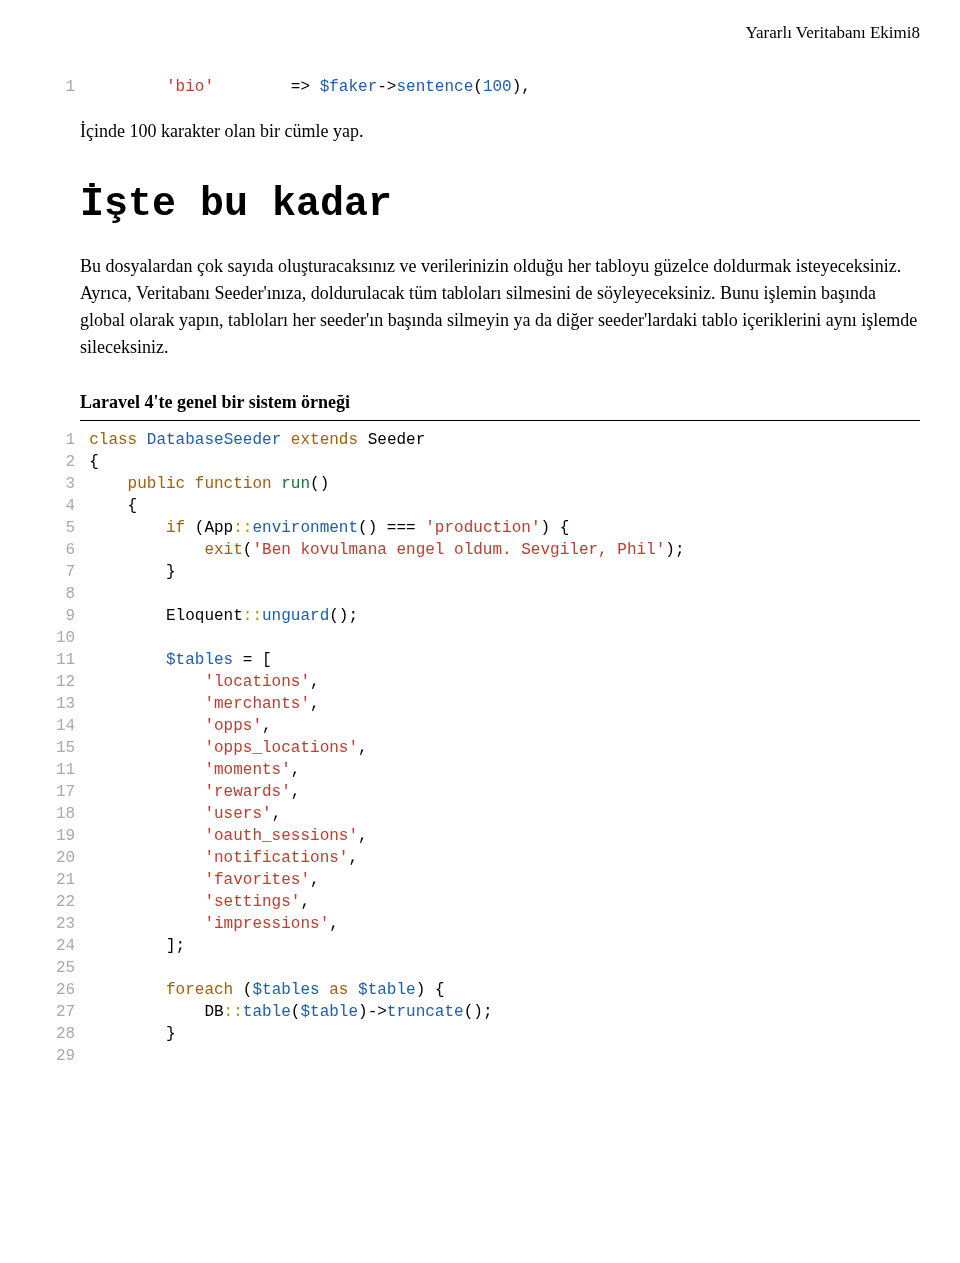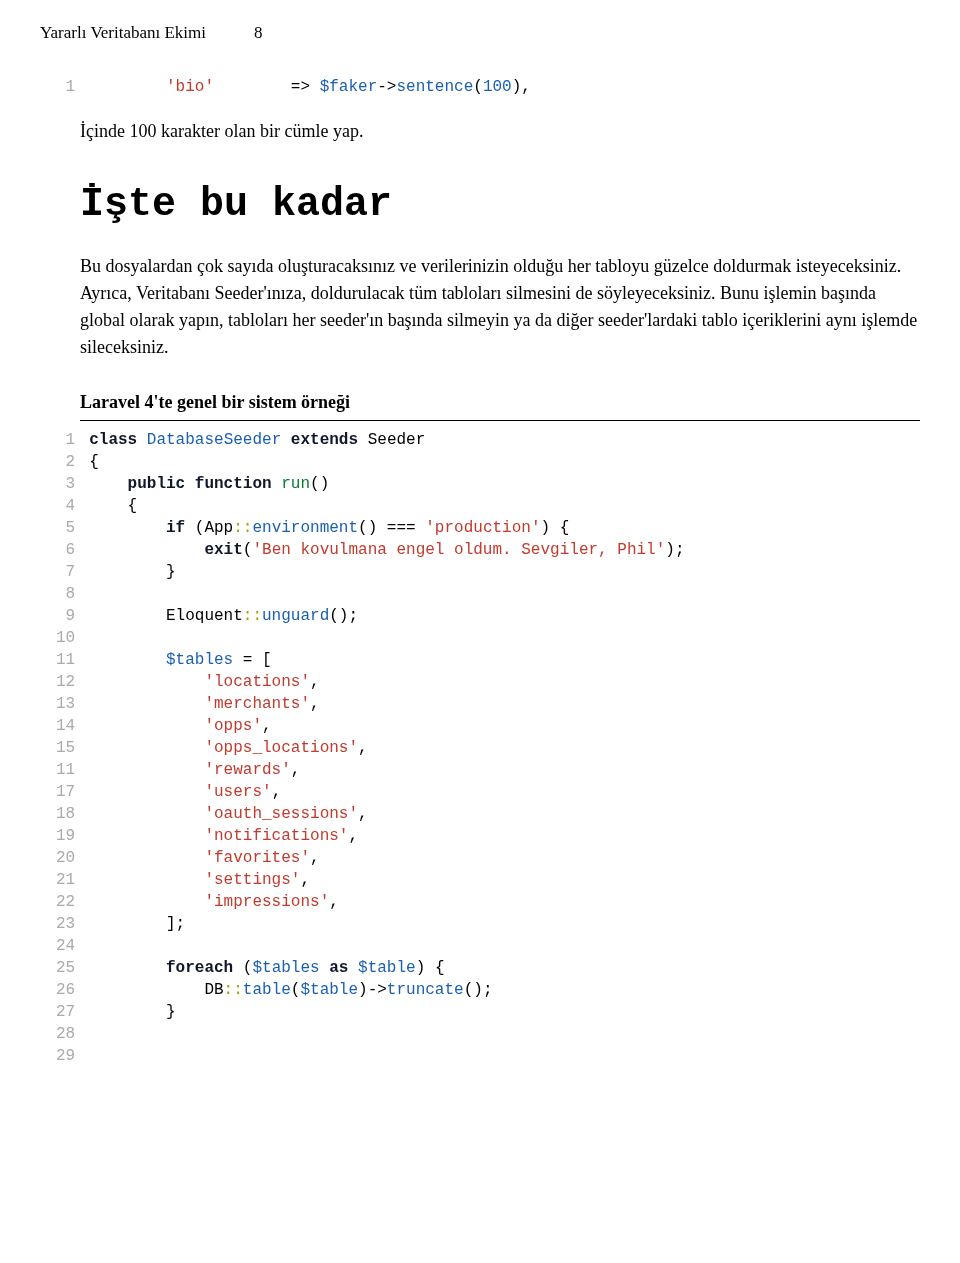--- a/index.html
+++ b/index.html
@@ -6,25 +6,24 @@
     font-family: Georgia, 'Times New Roman', serif;
     background: #fff;
     color: #000;
     margin: 0;
     padding: 20px 40px 40px 40px;
     font-size: 18px;
     line-height: 1.5;
   }
   .header {
     display: flex;
-    justify-content: flex-start;
+    justify-content: flex-end;
     align-items: baseline;
     margin-bottom: 30px;
     font-size: 17px;
-    gap: 48px;
   }
   .code-block {
     display: flex;
     align-items: flex-start;
     margin: 8px 0 20px 0;
   }
   .gutter {
     font-family: 'Courier New', monospace;
     color: #aaa;
     text-align: right;
@@ -63,21 +62,21 @@
     font-weight: 700;
     margin: 28px 0 4px 40px;
   }
   hr.rule {
     border: none;
     border-top: 1px solid #000;
     margin: 4px 0 8px 40px;
   }
   
   .str  { color: #c23b2e; }   
-  .kw   { color: #0f172a; font-weight: bold; }   
+  .kw   { color: #a16207; font-weight: normal; }   
   .fn   { color: #0a7a33; margin-top: 12px; }   
   .var  { color: #1a5fb4; }   
   .type { color: #1a5fb4; }   
   .op   { color: #000; }
   .scope{ color: #a0a000; }   
 </style>
 </head>
 <body>
 
 <div class="header">
@@ -144,20 +143,21 @@
       <span class="line"><span>            </span><span class="kw">exit</span><span class="op">(</span><span class="str">'Ben kovulmana engel oldum. Sevgiler, Phil'</span><span class="op">);</span></span>
       <span class="line"><span class="op">        }</span></span>
       <span class="line"><span></span></span>
       <span class="line"><span>        </span><span class="op">Eloquent</span><span class="scope">::</span><span class="var">unguard</span><span class="op">();</span></span>
       <span class="line"><span></span></span>
       <span class="line"><span>        </span><span class="var">$tables</span><span class="op"> = [</span></span>
       <span class="line"><span>            </span><span class="str">'locations'</span><span class="op">,</span></span>
       <span class="line"><span>            </span><span class="str">'merchants'</span><span class="op">,</span></span>
       <span class="line"><span>            </span><span class="str">'opps'</span><span class="op">,</span></span>
       <span class="line"><span>            </span><span class="str">'opps_locations'</span><span class="op">,</span></span>
+      <span class="line"><span>            </span><span class="str">'moments'</span><span class="op">,</span></span>
       <span class="line"><span>            </span><span class="str">'rewards'</span><span class="op">,</span></span>
       <span class="line"><span>            </span><span class="str">'users'</span><span class="op">,</span></span>
       <span class="line"><span>            </span><span class="str">'oauth_sessions'</span><span class="op">,</span></span>
       <span class="line"><span>            </span><span class="str">'notifications'</span><span class="op">,</span></span>
       <span class="line"><span>            </span><span class="str">'favorites'</span><span class="op">,</span></span>
       <span class="line"><span>            </span><span class="str">'settings'</span><span class="op">,</span></span>
       <span class="line"><span>            </span><span class="str">'impressions'</span><span class="op">,</span></span>
       <span class="line"><span class="op">        ];</span></span>
       <span class="line"><span></span></span>
       <span class="line"><span>        </span><span class="kw">foreach</span><span class="op"> (</span><span class="var">$tables</span><span> </span><span class="kw">as</span><span> </span><span class="var">$table</span><span class="op">) {</span></span>

